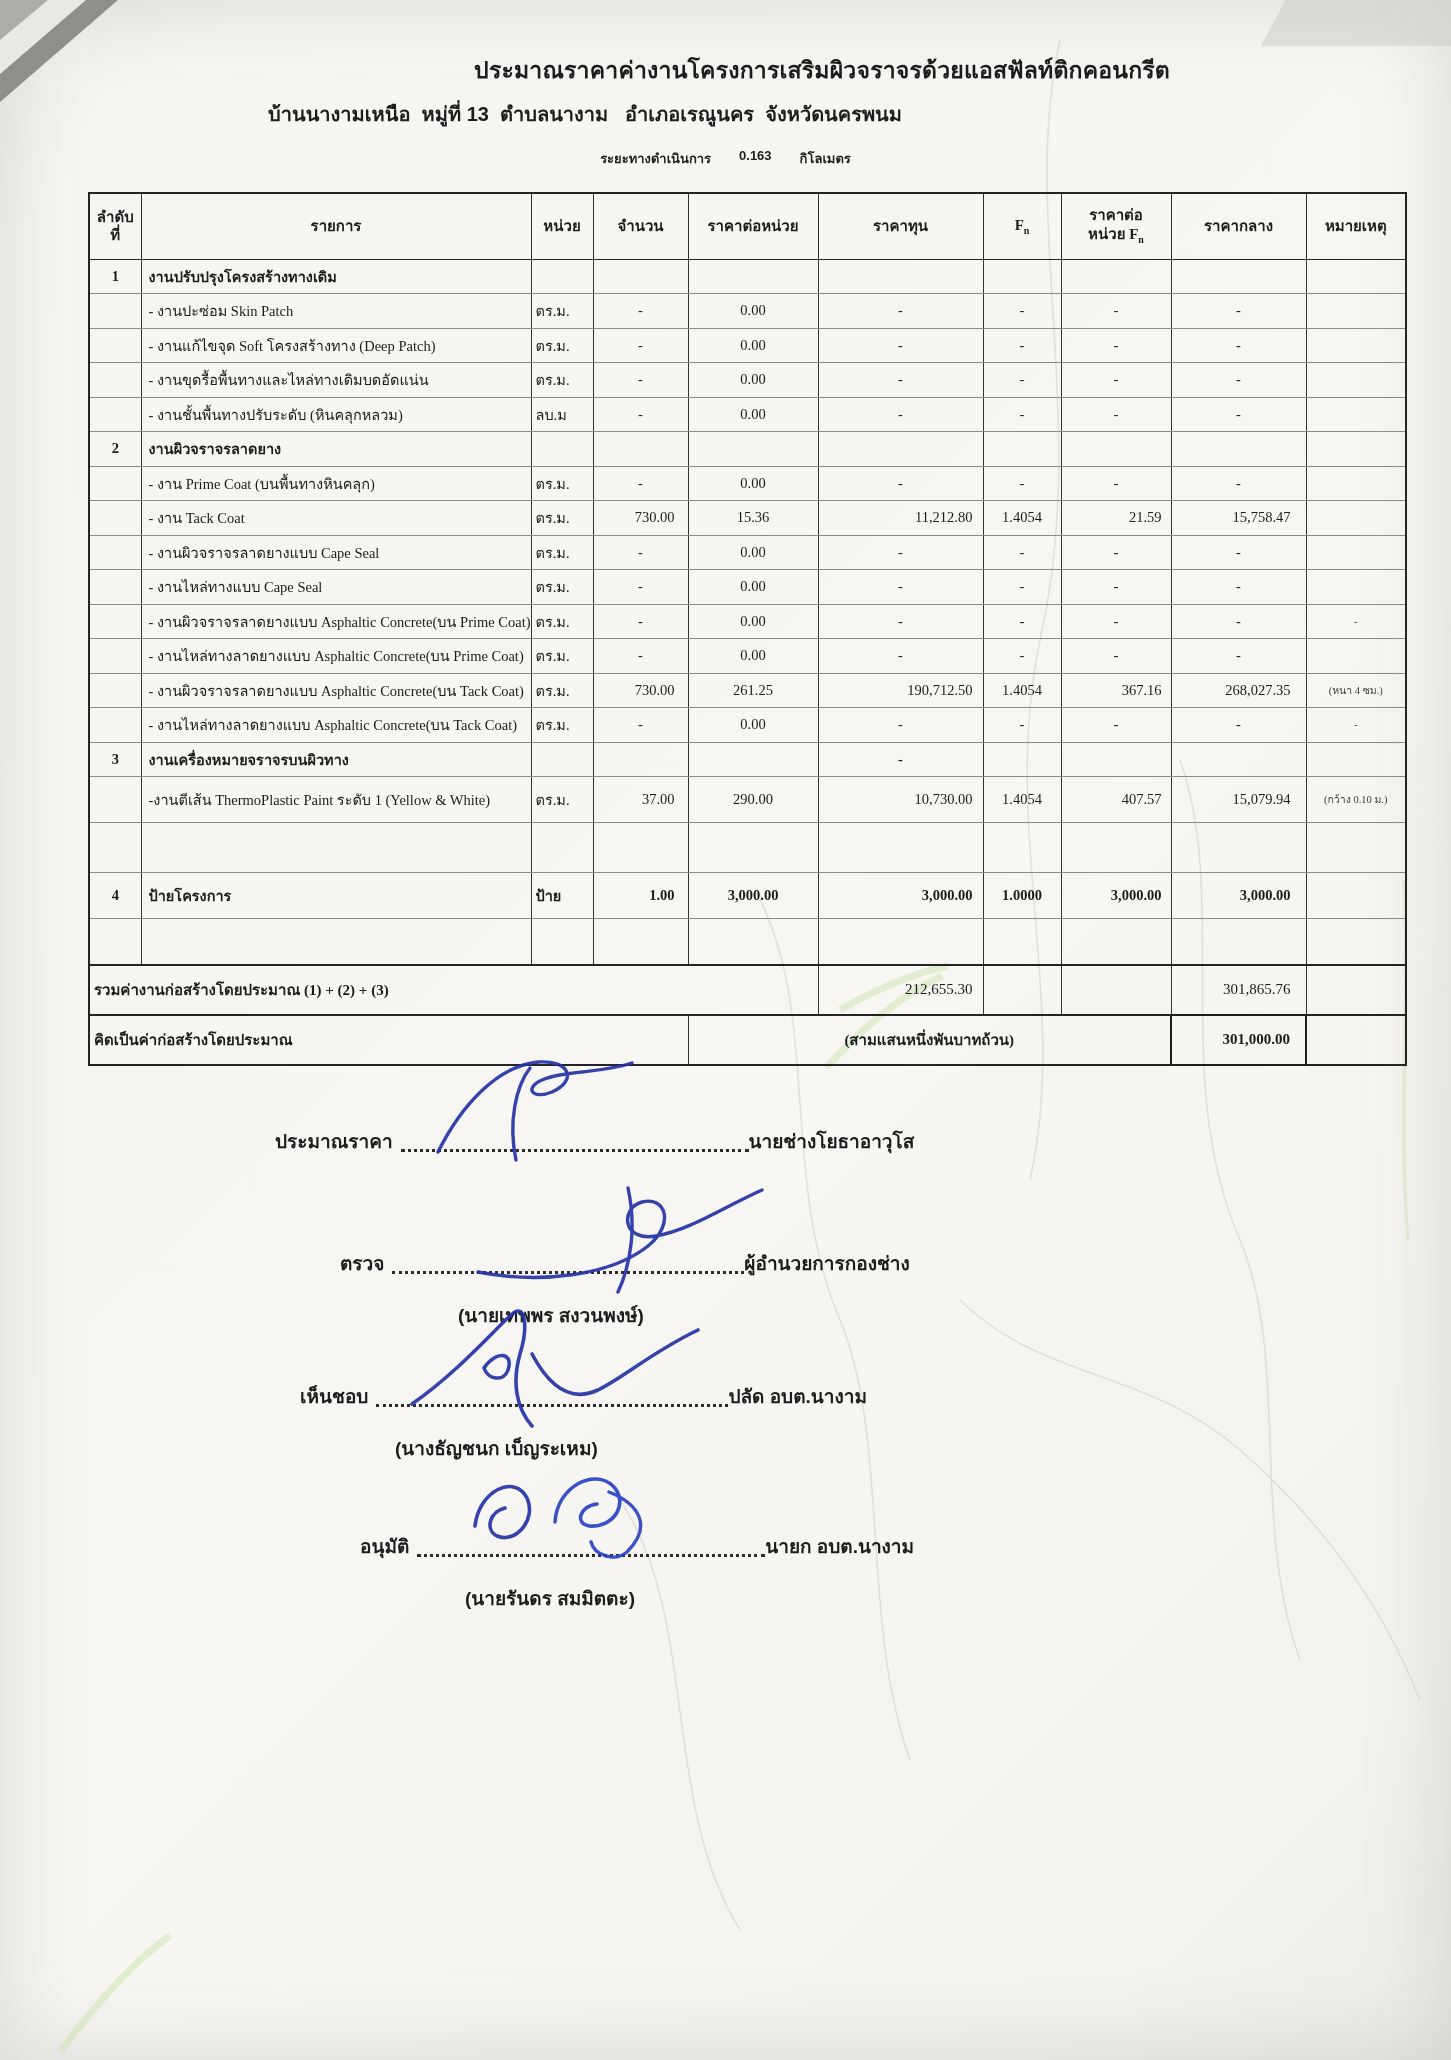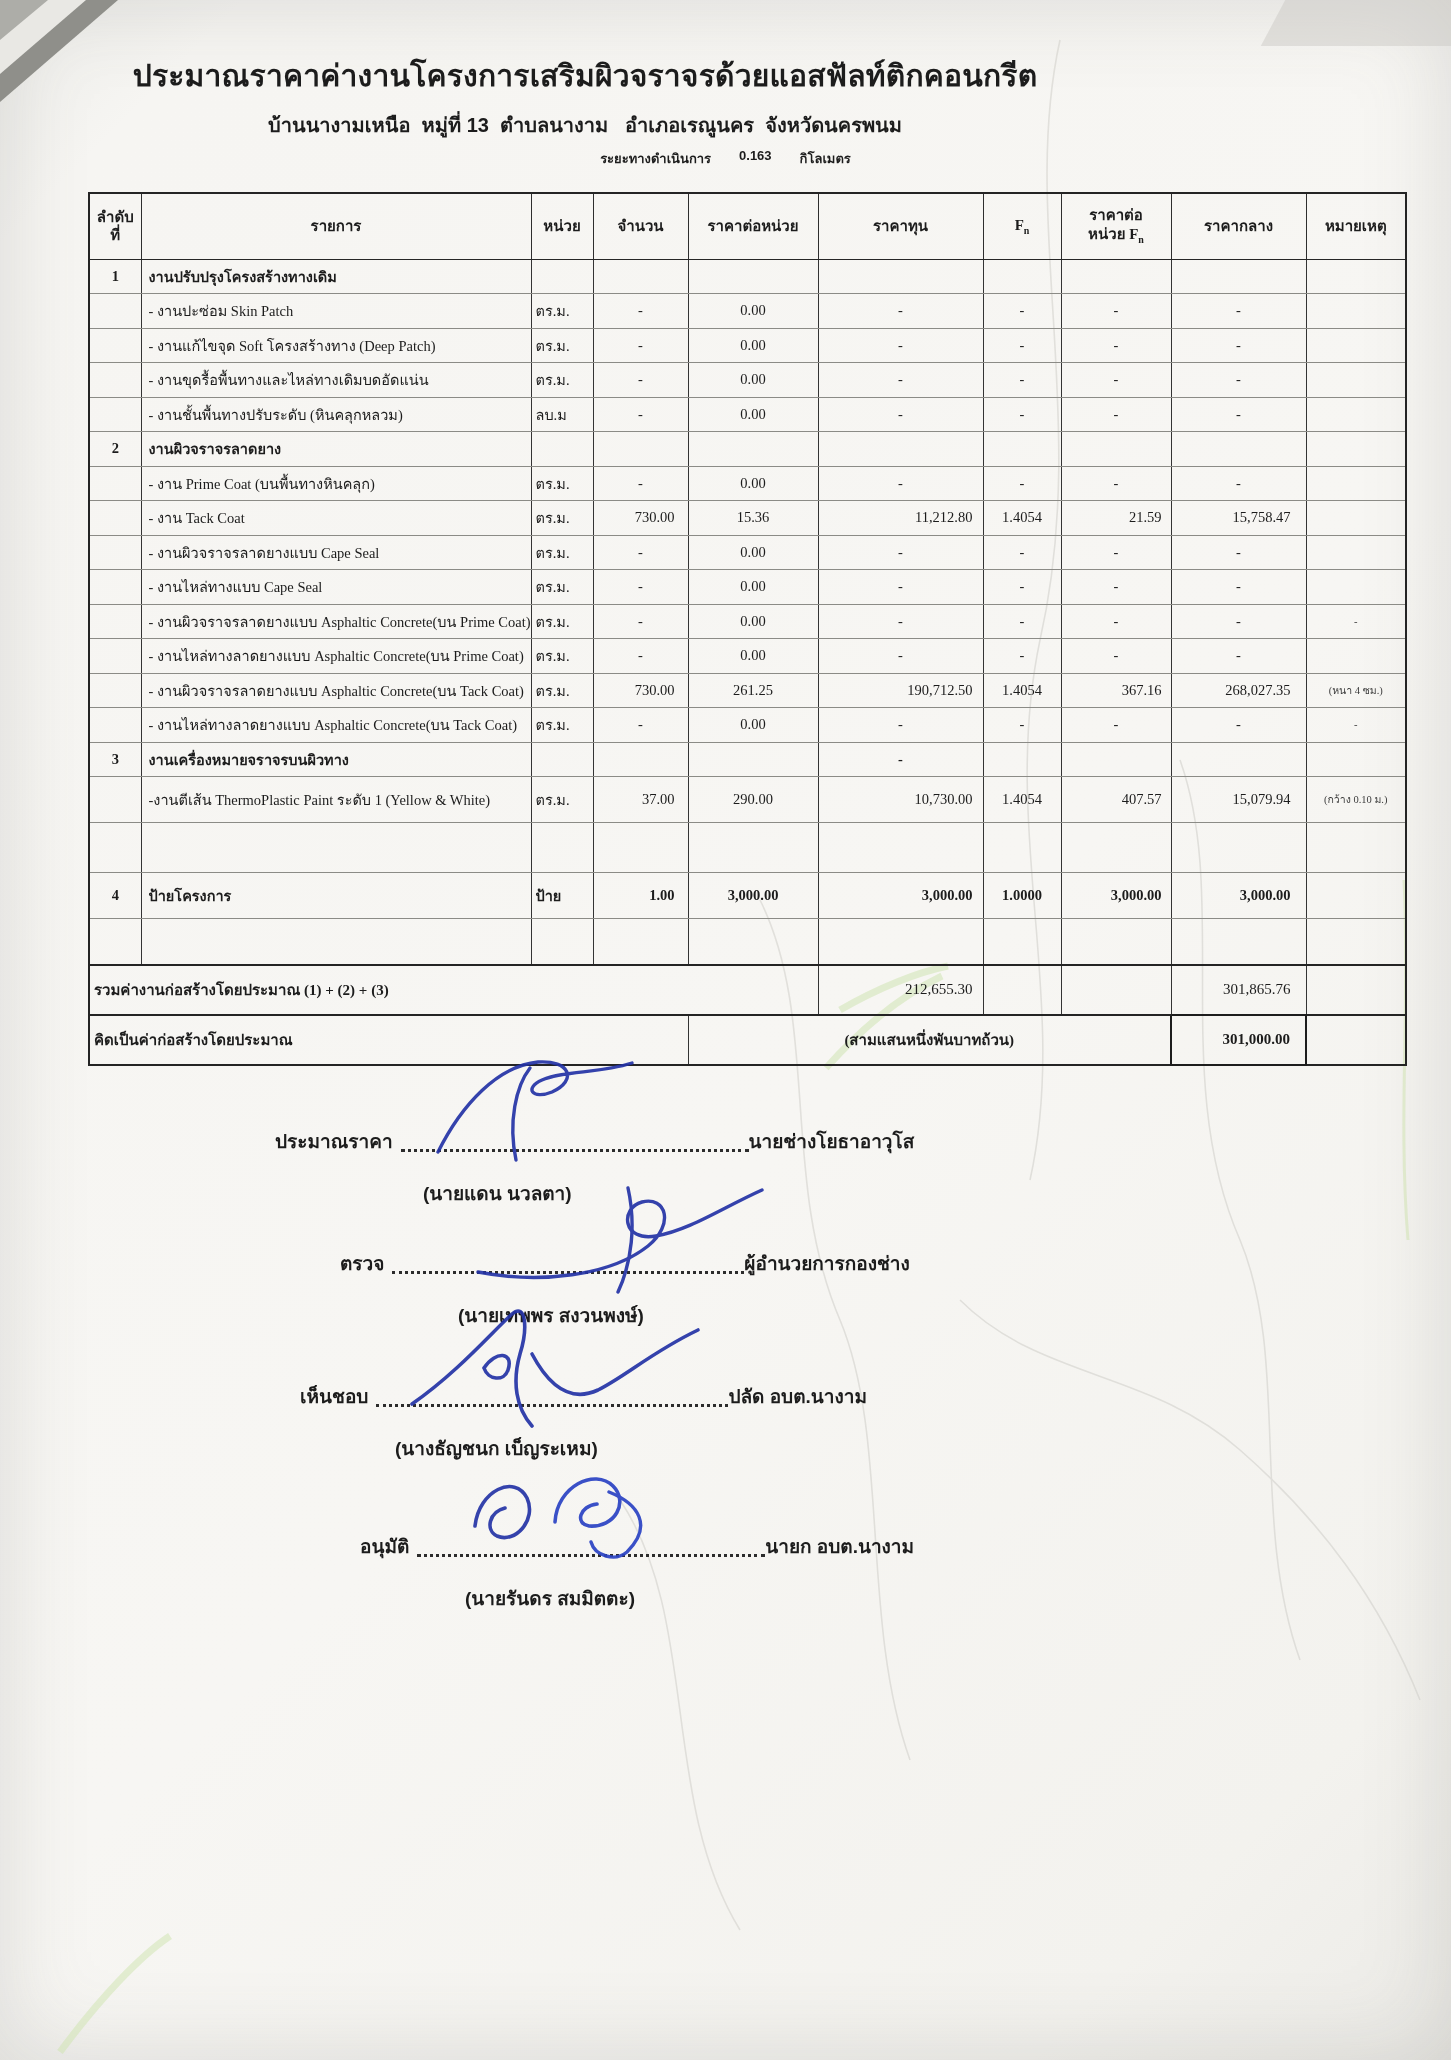--- a/index.html
+++ b/index.html
@@ -10,21 +10,21 @@
     box-shadow:inset 0 0 90px rgba(90,90,85,.18);
   }
   
   .fold-a{position:absolute;top:0;left:0;width:0;height:0;border-top:102px solid #8f8f8a;border-right:118px solid transparent;}
   .fold-b{position:absolute;top:0;left:0;width:0;height:0;border-top:74px solid #e9e8e4;border-right:86px solid transparent;}
   .fold-c{position:absolute;top:0;left:0;width:0;height:0;border-top:40px solid #adadA8;border-right:48px solid transparent;}
   .tr-smudge{position:absolute;top:0;right:0;width:210px;height:46px;background:#c7c6c2;opacity:.45;transform:skewX(-28deg) translateX(32px);}
   .bleed{position:absolute;top:0;left:0;pointer-events:none;}
   
   .title-wrap{position:absolute;top:52px;left:0;width:1170px;text-align:center;}
-  .title-1{font-size:30px;font-weight:bold;letter-spacing:.2px;}
+  .title-1{font-size:23px;font-weight:bold;letter-spacing:.2px;text-align:right;}
   .title-2{font-size:20px;font-weight:bold;margin-top:10px;white-space:pre;}
   .title-3{position:absolute;top:148px;left:0;width:1451px;display:flex;justify-content:center;gap:28px;font-size:13px;font-weight:bold;}
   
   .tbl-wrap{position:absolute;top:192px;left:88px;}
   table{border-collapse:collapse;table-layout:fixed;width:1317px;}
   table{border:2.4px solid #242424;font-family:Liberation Serif, serif;}
   th,td{overflow:hidden;white-space:nowrap;}
   thead th{
     border:1.4px solid #2e2e2e;border-bottom:1.8px solid #262626;
     font-size:15px;font-weight:bold;text-align:center;vertical-align:middle;padding:2px;
@@ -401,21 +401,20 @@
         </tbody>
       </table>
   </div>
 
   <div class="sig-block" style="top:1126px;left:275px;">
     <div class="sig-line">
       <span class="sig-label">ประมาณราคา</span>
       <span class="sig-dots" style="width:348px;"></span>
       <span class="sig-role">นายช่างโยธาอาวุโส</span>
     </div>
-    <div class="sig-name" style="margin-left:148px;">(นายแดน นวลตา)</div>
   </div>
 
   <div class="sig-block" style="top:1248px;left:340px;">
     <div class="sig-line">
       <span class="sig-label">ตรวจ</span>
       <span class="sig-dots" style="width:352px;"></span>
       <span class="sig-role">ผู้อำนวยการกองช่าง</span>
     </div>
     <div class="sig-name" style="margin-left:118px;">(นายเทพพร สงวนพงษ์)</div>
   </div>

